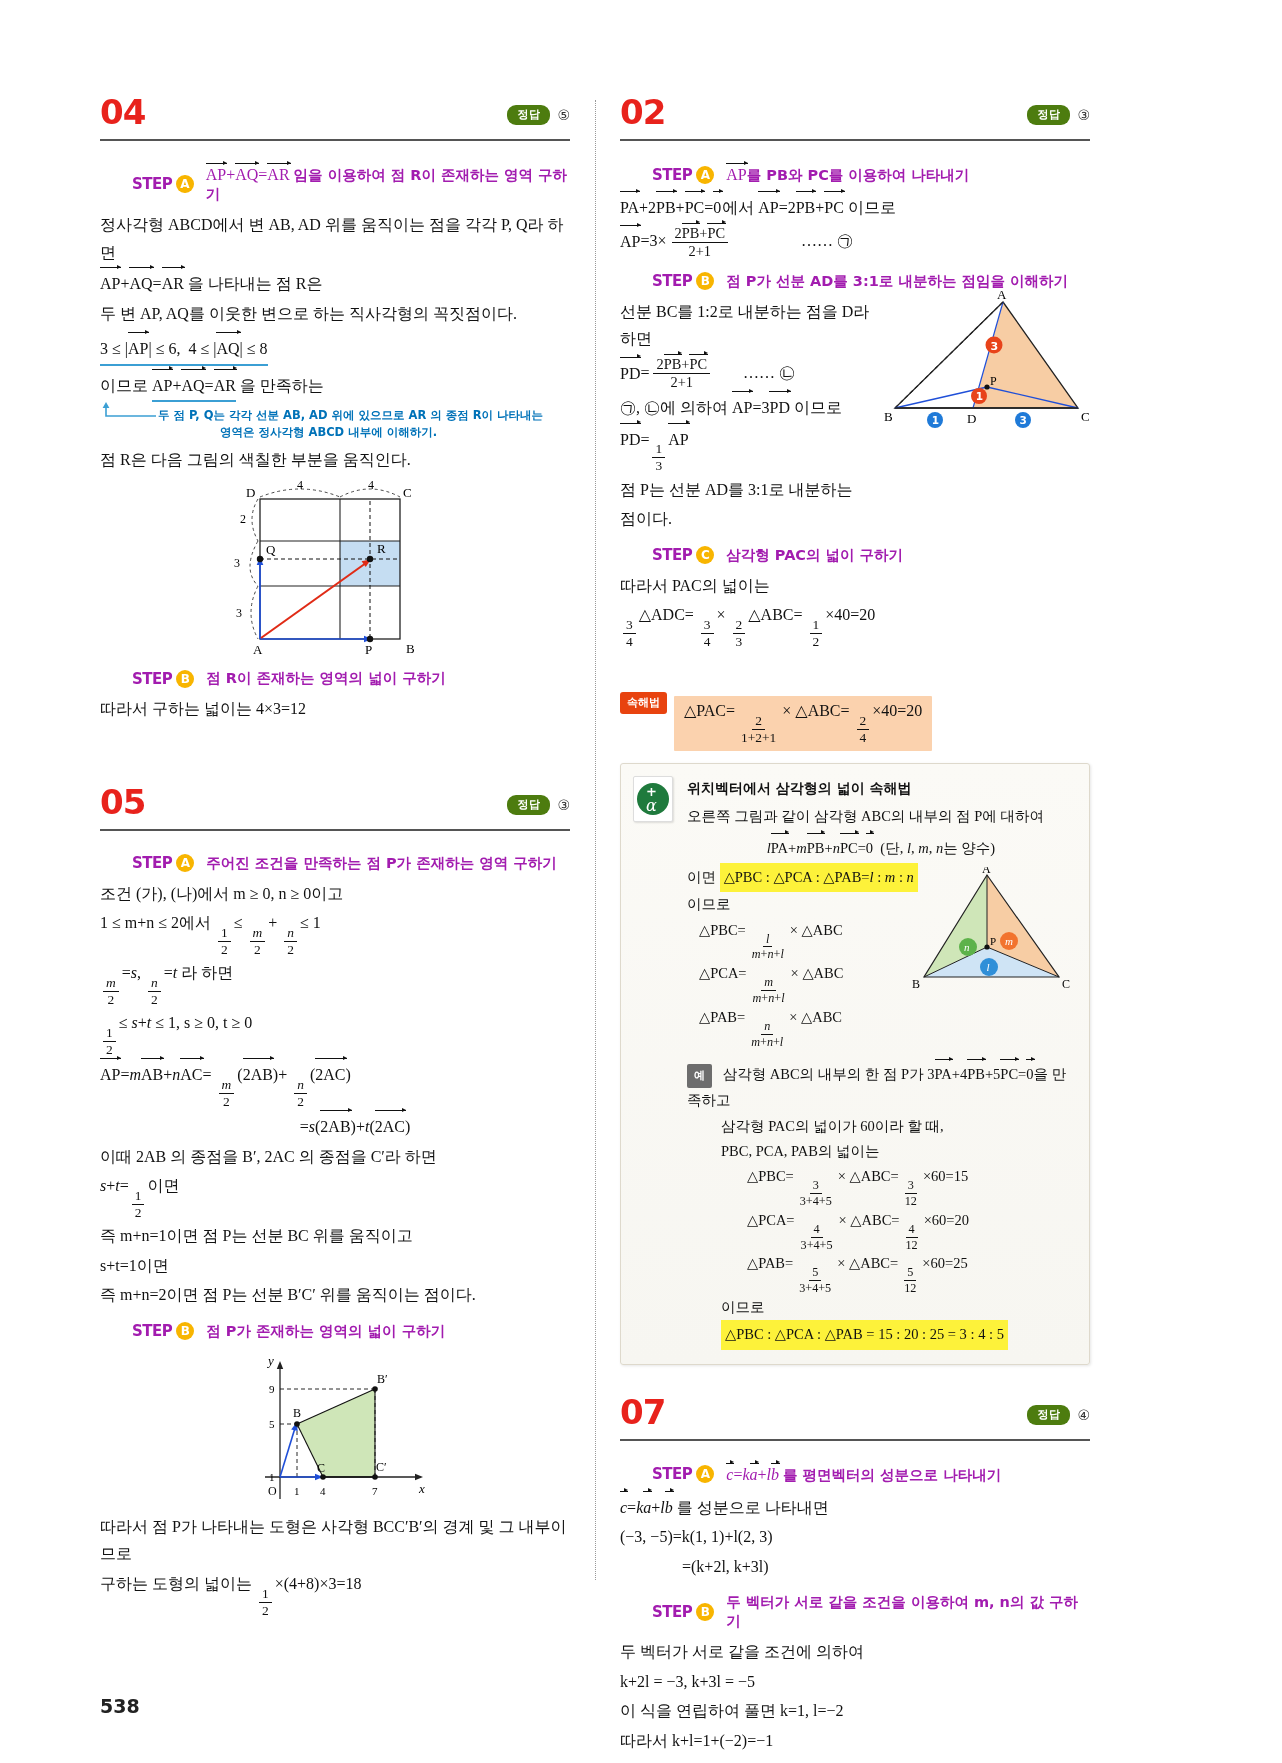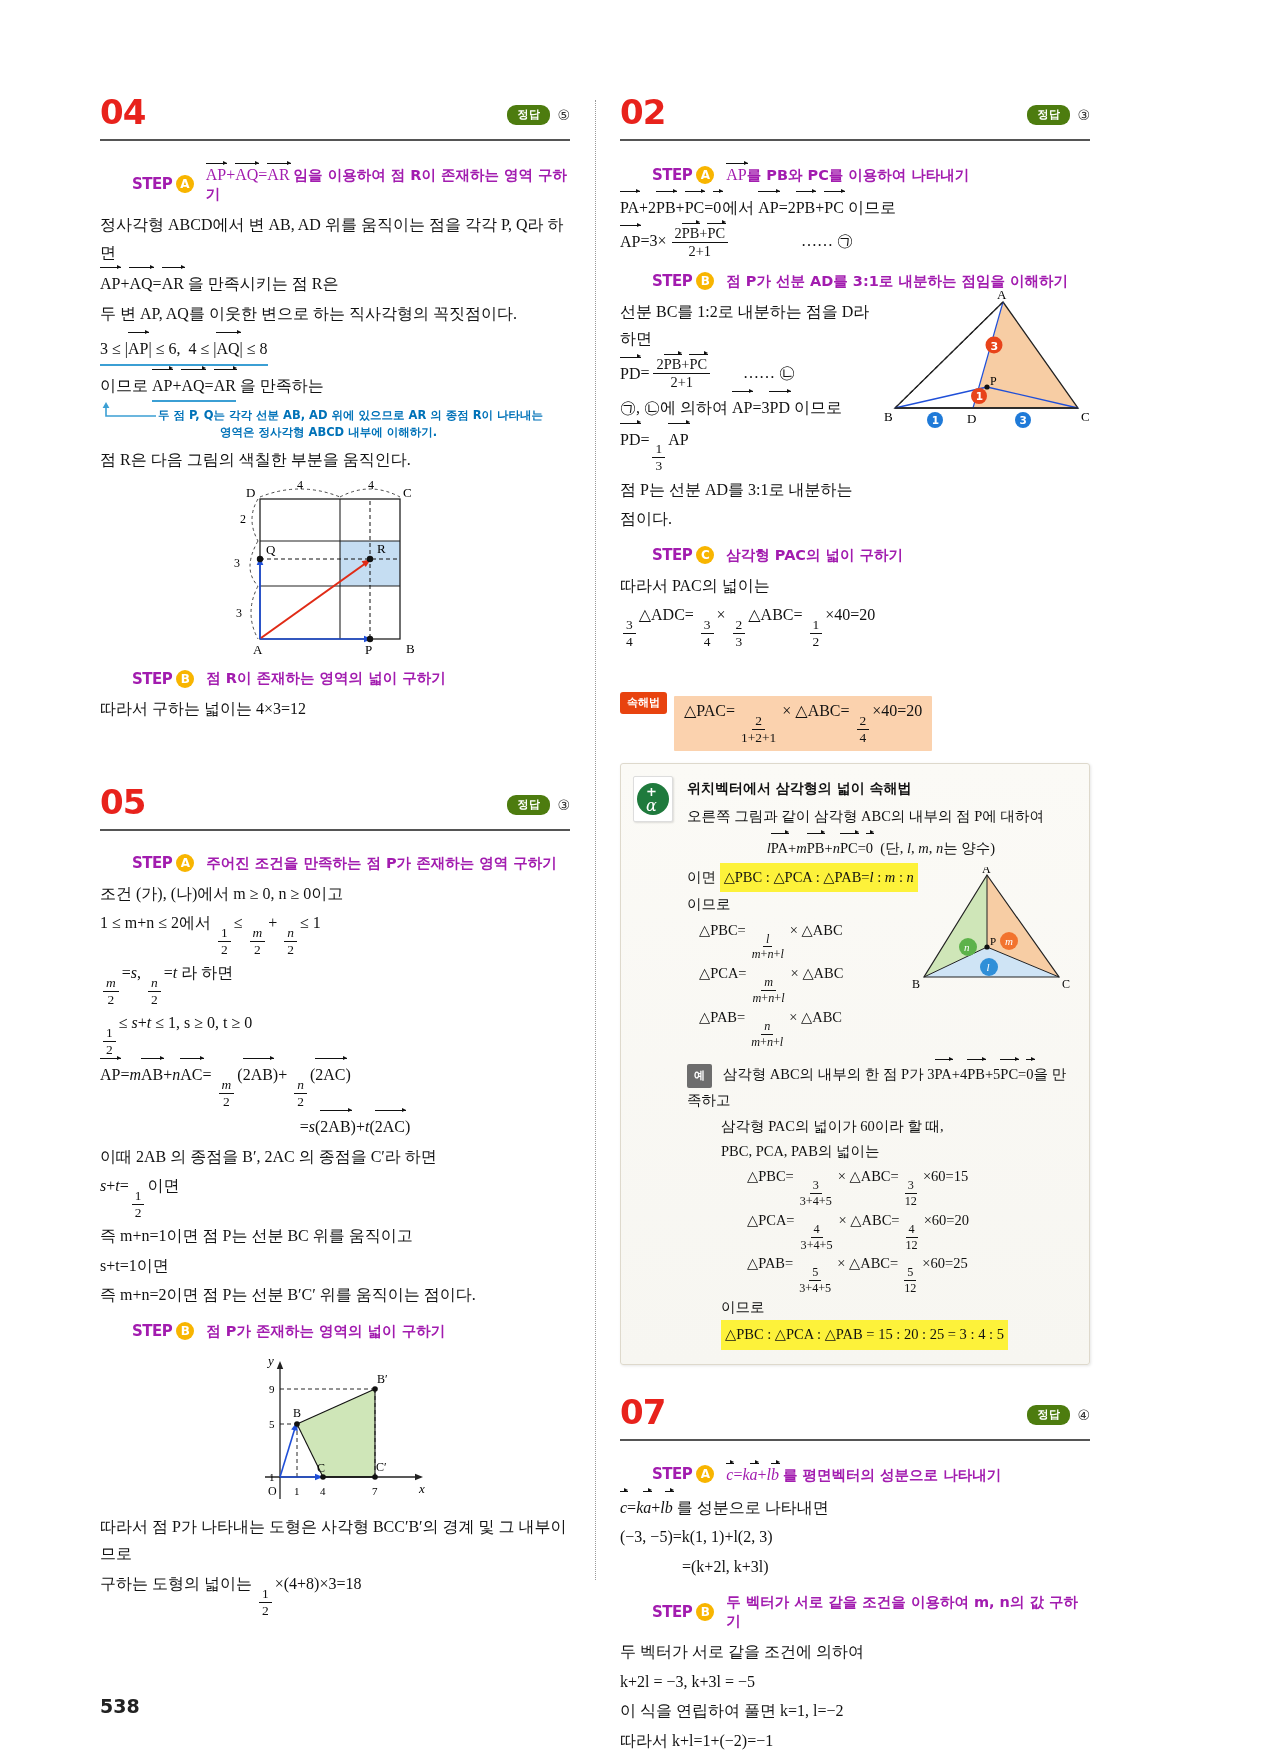--- a/index.html
+++ b/index.html
@@ -189,21 +189,21 @@
             <span class="vec">AP</span>+<span class="vec">AQ</span>=<span class="vec">AR</span>
           </span>
           <span>임을 이용하여 점 R이 존재하는 영역 구하기</span>
         </span>
       </div>
 
       <div class="line">정사각형 ABCD에서 변 AB, AD 위를 움직이는 점을 각각 P, Q라 하면</div>
 
       <div class="line">
         <span class="vec">AP</span>+<span class="vec">AQ</span>=<span class="vec">AR</span>
-        <span>을 만족시키는 점 R은</span>
+        <span>을 나타내는 점 R은</span>
       </div>
 
       <div class="line">두 변 AP, AQ를 이웃한 변으로 하는 직사각형의 꼭짓점이다.</div>
 
       <div class="line" style="margin-top:6px;">
         <span class="uline-blue">
           3 ≤ |<span class="vec">AP</span>| ≤ 6,&nbsp; 4 ≤ |<span class="vec">AQ</span>| ≤ 8
         </span>
       </div>
 

